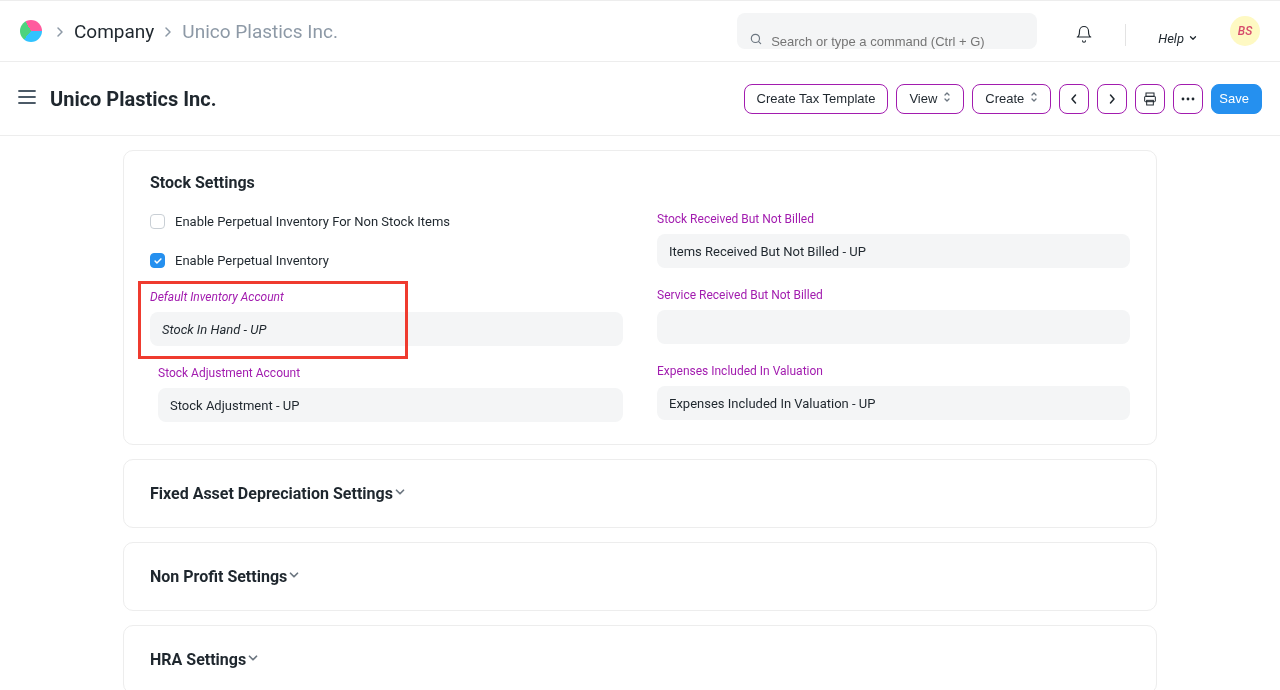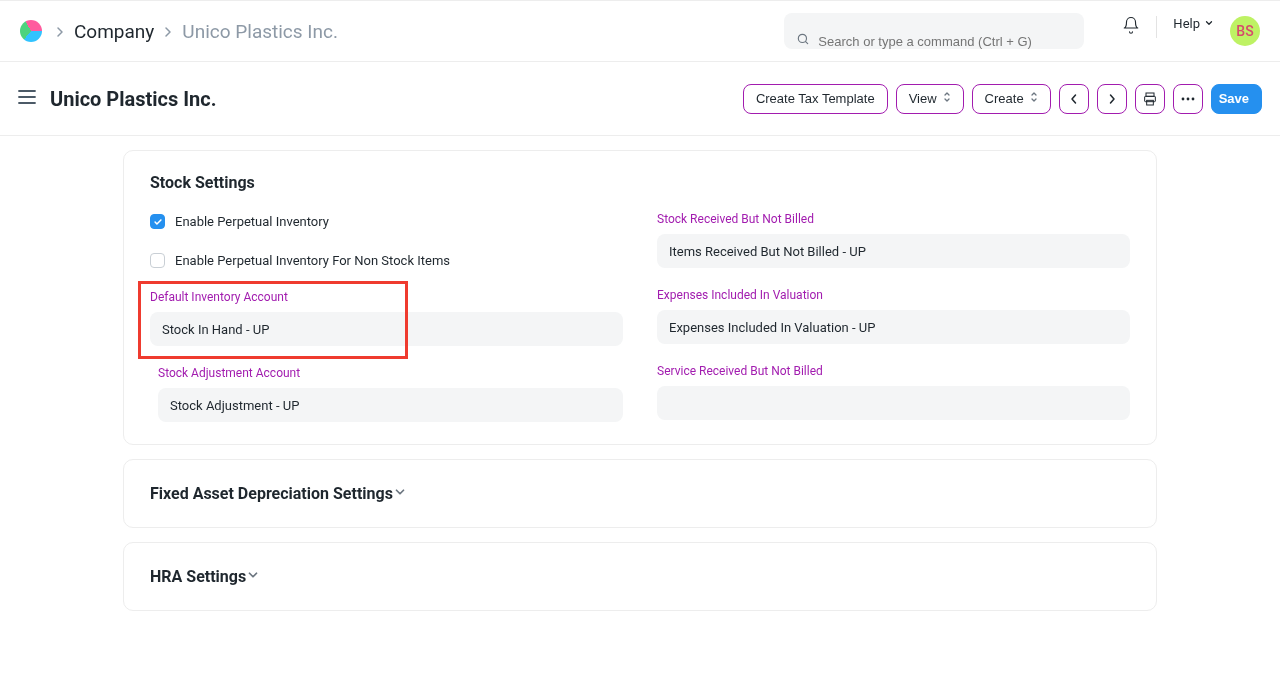--- a/index.html
+++ b/index.html
@@ -47,30 +47,31 @@
       padding: 0 12px;
       color: #8d99a6;
       gap: 8px;
     }
     .search-bar input {
       border: none; outline: none; background: transparent;
       font-size: 13px; width: 100%;
       color: #1f272e;
     }
     .navbar-right {
-      display: flex; align-items: flex-start; gap: 16px;
+      display: flex; align-items: flex-end; gap: 32px;
       margin-left: 24px;
+      font-style: italic;
     }
     .vdiv { width: 1px; height: 22px; background: #e3e3e3; }
     .help { display: flex; align-items: center; gap: 4px; cursor: pointer; font-size: 13px; }
     .avatar {
       width: 30px; height: 30px; border-radius: 50%;
-      background: #bef264; color: #d64a6b;
+      background: #fef9c3; color: #d64a6b;
       display: flex; align-items: center; justify-content: center;
-      font-size: 14px; font-weight: 500;
+      font-size: 12px; font-weight: 500;
     }
     .bell-icon { cursor: pointer; color: #1f272e; }
 
     
     .page-header {
       height: 74px;
       border-bottom: 1px solid #ededed;
       display: flex; align-items: center;
       padding: 0 18px;
       gap: 14px;
@@ -85,21 +86,21 @@
       border: 1px solid #a21caf;
       border-radius: 8px;
       background: #fff;
       display: inline-flex; align-items: center; gap: 6px;
       font-size: 13px; cursor: pointer;
       color: #1f272e;
     }
     .btn.icon-only { padding: 0; width: 30px; justify-content: center; }
     .btn.primary {
       background: #2590ef; border-color: #2590ef; color: #fff;
-      font-weight: 700;
+      font-weight: 400;
       padding-left: 7px;
     }
     .header-actions { display: flex; gap: 8px; align-items: center; }
 
     
     .content {
       padding: 14px 8px;
       background: #fff;
       height: calc(690px - 62px - 74px);
       overflow: auto;
@@ -279,76 +280,84 @@
 <div class="content">
 
   <div class="card" style="position:relative;">
     <div class="card-title">Stock Settings</div>
 
     <div class="section-grid">
 
       <div class="col-left">
         <div class="checkbox-group">
           <div class="checkbox-row">
+            <span class="cb">
+              
+            </span>
+            <span>Enable Perpetual Inventory For Non Stock Items</span>
+          </div>
+          <div class="checkbox-row">
             <span class="cb checked">
               <svg width="10" height="10" viewBox="0 0 12 12" fill="none">
                   <path d="M2.5 6l2.2 2.3L9.5 3.5" stroke="#fff" stroke-width="1.8" stroke-linecap="round" stroke-linejoin="round"></path>
                 </svg>
             </span>
             <span>Enable Perpetual Inventory</span>
           </div>
-          <div class="checkbox-row">
-            <span class="cb">
-              
-            </span>
-            <span>Enable Perpetual Inventory For Non Stock Items</span>
-          </div>
-        </div>
-
-        <div class="field" style="margin-top:20px;">
+        </div>
+
+        <div class="field" style="margin-top:20px;font-style:italic;">
           <div class="field-label">Default Inventory Account</div>
           <div class="field-input">Stock In Hand - UP</div>
         </div>
 
         <div class="field" style="margin-top:20px;margin-left:8px;">
           <div class="field-label">Stock Adjustment Account</div>
           <div class="field-input">Stock Adjustment - UP</div>
         </div>
       </div>
 
       <div class="col-right">
         <div class="field">
           <div class="field-label">Stock Received But Not Billed</div>
           <div class="field-input">Items Received But Not Billed - UP</div>
         </div>
 
         <div class="field" style="margin-top:20px;">
+          <div class="field-label">Service Received But Not Billed</div>
+          <div class="field-input"></div>
+        </div>
+
+        <div class="field" style="margin-top:20px;">
           <div class="field-label">Expenses Included In Valuation</div>
           <div class="field-input">Expenses Included In Valuation - UP</div>
-        </div>
-
-        <div class="field" style="margin-top:20px;">
-          <div class="field-label">Service Received But Not Billed</div>
-          <div class="field-input"></div>
         </div>
       </div>
     </div>
 
     <div class="highlight-box" style="left:14px; top:130px; width:270px; height:78px;"></div>
   </div>
 
   <div class="collapsed-card">
     <div class="collapsed-title">Fixed Asset Depreciation Settings</div>
     <span class="chev-down">
       <svg width="14" height="14" viewBox="0 0 12 12" fill="none">
           <path d="M3 4.5l3 3 3-3" stroke="#6c7680" stroke-width="1.5" stroke-linecap="round" stroke-linejoin="round"></path>
         </svg>
     </span>
   </div>
 
+  <div class="collapsed-card">
+    <div class="collapsed-title">Non Profit Settings</div>
+    <span class="chev-down">
+      <svg width="14" height="14" viewBox="0 0 12 12" fill="none">
+          <path d="M3 4.5l3 3 3-3" stroke="#6c7680" stroke-width="1.5" stroke-linecap="round" stroke-linejoin="round"></path>
+        </svg>
+    </span>
+  </div>
 
   <div class="collapsed-card" style="margin-bottom:0;">
     <div class="collapsed-title">HRA Settings</div>
     <span class="chev-down">
       <svg width="14" height="14" viewBox="0 0 12 12" fill="none">
           <path d="M3 4.5l3 3 3-3" stroke="#6c7680" stroke-width="1.5" stroke-linecap="round" stroke-linejoin="round"></path>
         </svg>
     </span>
   </div>
 

